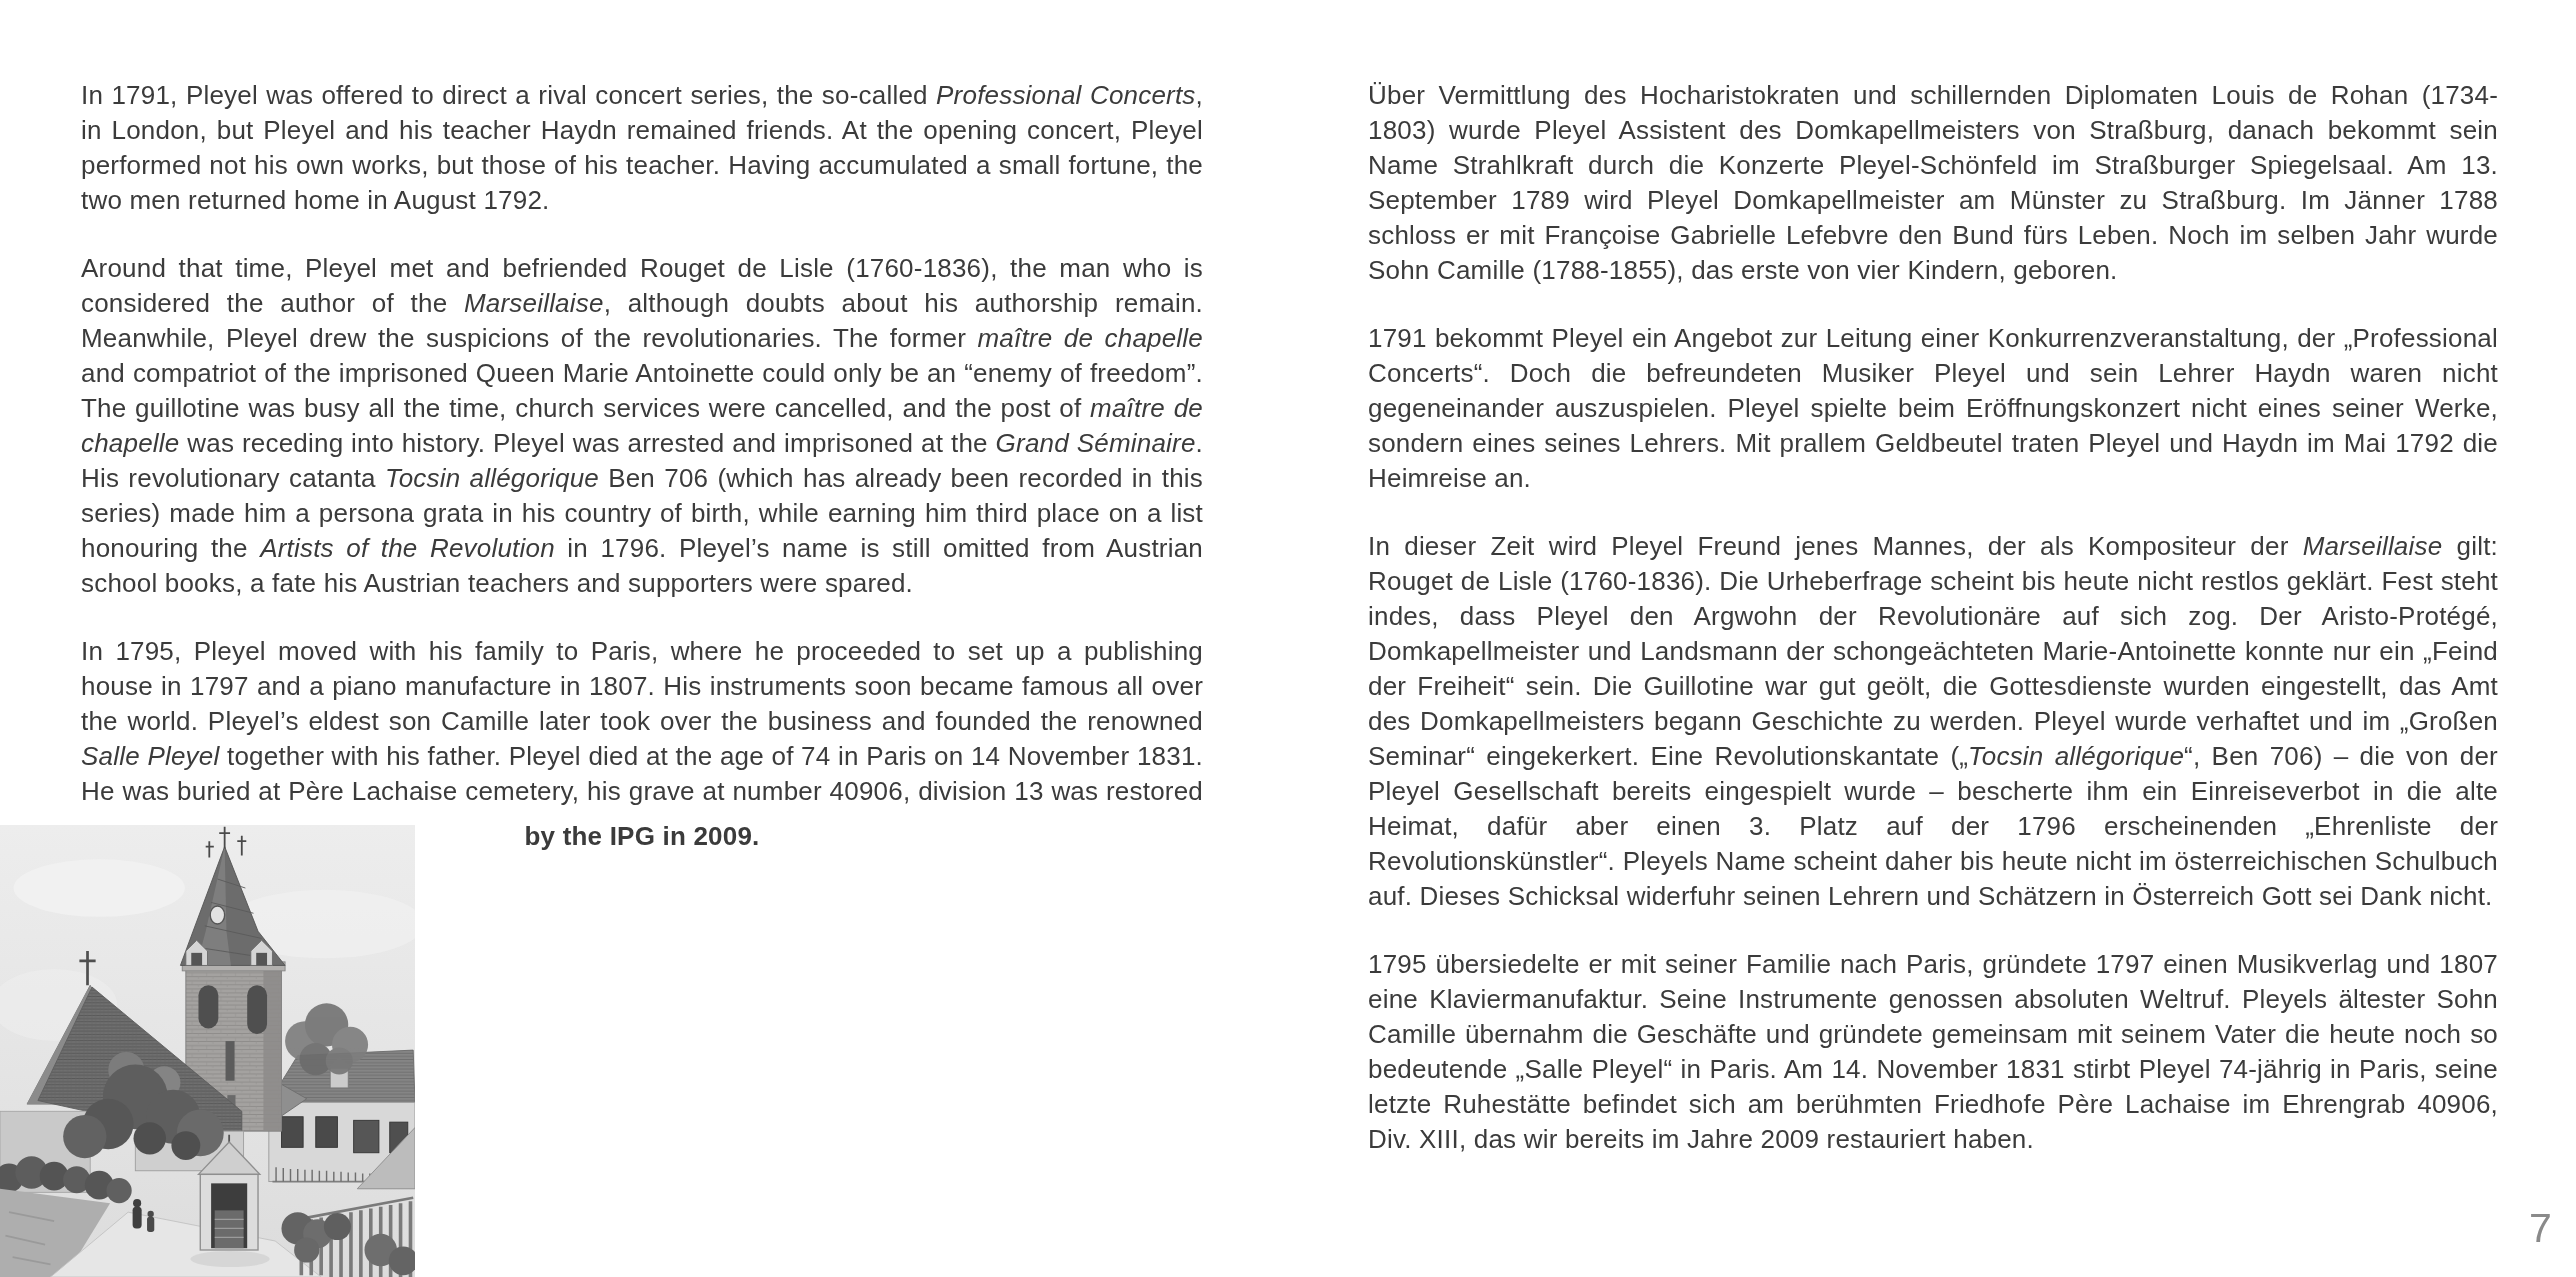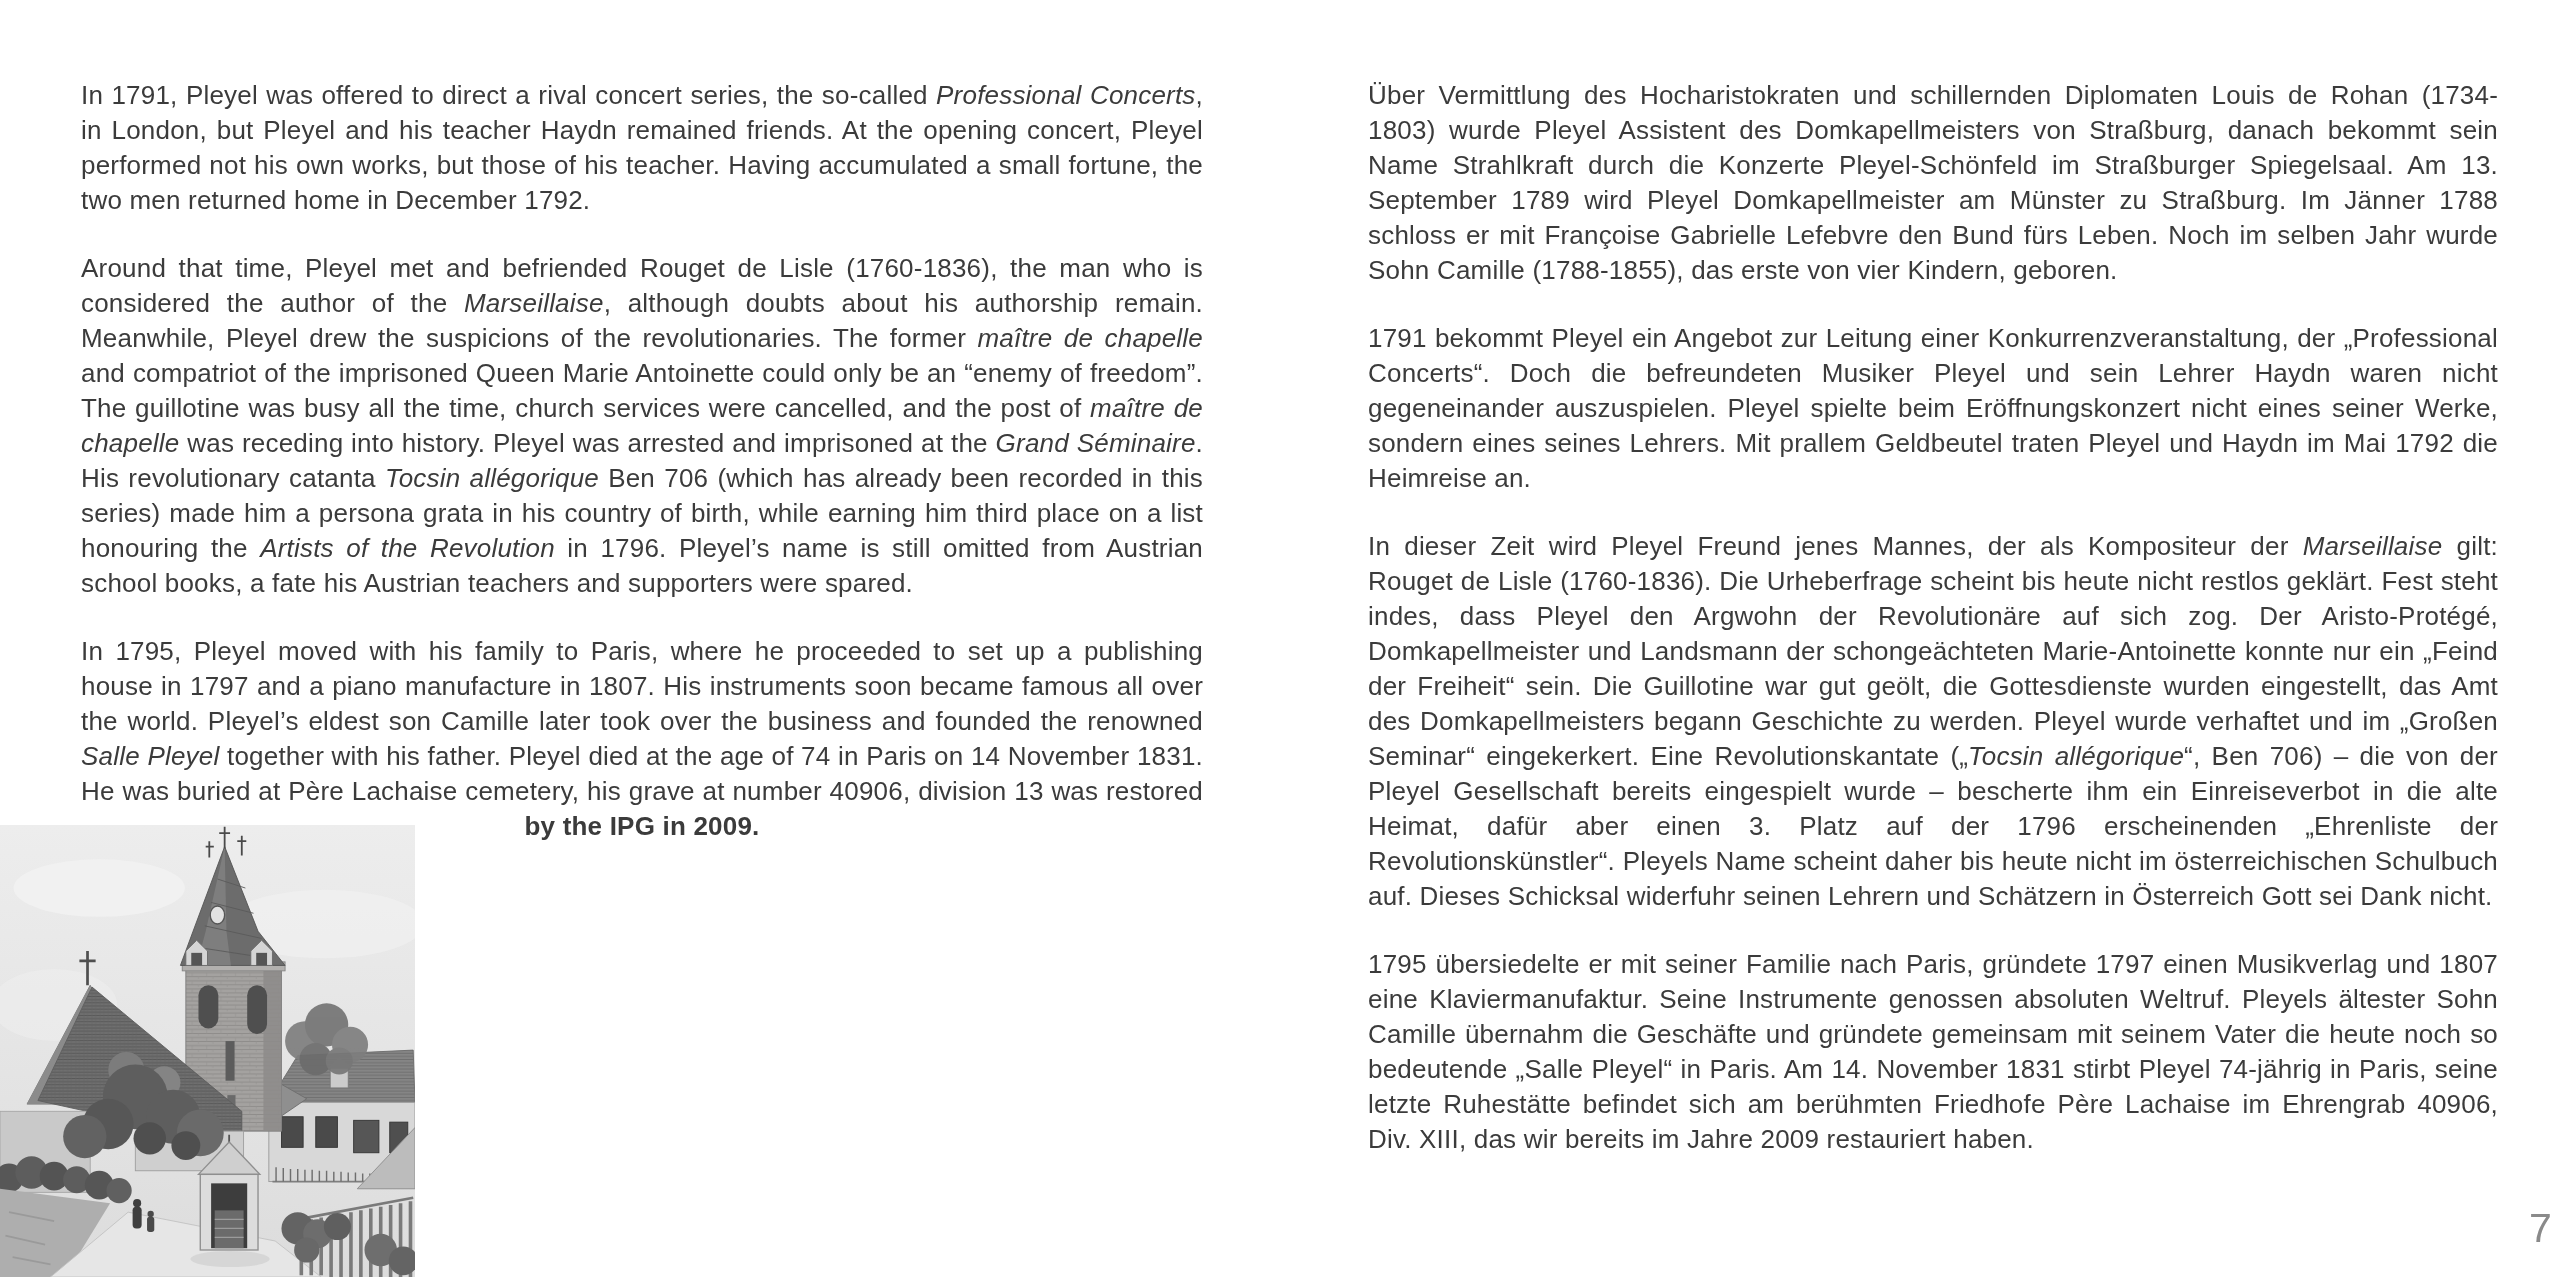--- a/index.html
+++ b/index.html
@@ -9,21 +9,21 @@
     font-family:"Liberation Sans","DejaVu Sans",sans-serif;
   }
   .text-col{
     position:absolute;top:78px;
     color:#3b3b3b;font-size:26px;line-height:35px;font-weight:300;
     letter-spacing:0.2px;
   }
   .col-left{left:81px;width:1122px;}
   .col-right{left:1368px;width:1130px;}
   .text-col p{margin:0 0 33px 0;text-align:justify;}
-  .text-col p.stretch-last{text-align-last:justify;margin-bottom:0;}
+  .text-col p.stretch-last{text-align-last:justify;margin-bottom:10px;}
   .text-col p.centered{text-align:left;text-align-last:center;font-weight:bold;}
   em{font-style:italic;}
   .figure-wrap{
     position:absolute;left:0;top:825px;width:415px;height:452px;
   }
   .figure-wrap svg{display:block;width:100%;height:100%;}
   .fig-caption{
     position:absolute;left:441px;top:1183px;width:685px;
     color:#3d3d3d;font-size:22.5px;line-height:36px;font-weight:300;
   }
@@ -31,21 +31,21 @@
     position:absolute;left:2529px;top:1208px;
     color:#8a8a8a;font-size:41px;line-height:41px;font-weight:300;
   }
 </style>
 </head>
 <body>
 
 <div class="page">
 
   <div class="text-col col-left">
-    <p><span>In 1791, Pleyel was offered to direct a rival concert series, the so-called </span><em>Professional Concerts</em><span>, in London, but Pleyel and his teacher Haydn remained friends. At the opening concert, Pleyel performed not his own works, but those of his teacher. Having accumulated a small fortune, the two men returned home in December 1792.</span></p>
+    <p><span>In 1791, Pleyel was offered to direct a rival concert series, the so-called </span><em>Professional Concerts</em><span>, in London, but Pleyel and his teacher Haydn remained friends. At the opening concert, Pleyel performed not his own works, but those of his teacher. Having accumulated a small fortune, the two men returned home in August 1792.</span></p>
     <p><span>Around that time, Pleyel met and befriended Rouget de Lisle (1760-1836), the man who is considered the author of the </span><em>Marseillaise</em><span>, although doubts about his authorship remain. Meanwhile, Pleyel drew the suspicions of the revolutionaries. The former </span><em>maître de chapelle</em><span> and compatriot of the imprisoned Queen Marie Antoinette could only be an “enemy of freedom”. The guillotine was busy all the time, church services were cancelled, and the post of </span><em>maître de chapelle</em><span> was receding into history. Pleyel was arrested and imprisoned at the </span><em>Grand Séminaire</em><span>. His revolutionary catanta </span><em>Tocsin allégorique</em><span> Ben 706 (which has already been recorded in this series) made him a persona grata in his country of birth, while earning him third place on a list honouring the </span><em>Artists of the Revolution</em><span> in 1796. Pleyel’s name is still omitted from Austrian school books, a fate his Austrian teachers and supporters were spared.</span></p>
     <p class="stretch-last"><span>In 1795, Pleyel moved with his family to Paris, where he proceeded to set up a publishing house in 1797 and a piano manufacture in 1807. His instruments soon became famous all over the world. Pleyel’s eldest son Camille later took over the business and founded the renowned </span><em>Salle Pleyel</em><span> together with his father. Pleyel died at the age of 74 in Paris on 14 November 1831. He was buried at Père Lachaise cemetery, his grave at number 40906, division 13 was restored</span></p>
     <p class="centered"><span>by the IPG in 2009.</span></p>
   </div>
 
   <div class="text-col col-right">
     <p><span>Über Vermittlung des Hocharistokraten und schillernden Diplomaten Louis de Rohan (1734-1803) wurde Pleyel Assistent des Domkapellmeisters von Straßburg, danach bekommt sein Name Strahlkraft durch die Konzerte Pleyel-Schönfeld im Straßburger Spiegelsaal. Am 13. September 1789 wird Pleyel Domkapellmeister am Münster zu Straßburg. Im Jänner 1788 schloss er mit Françoise Gabrielle Lefebvre den Bund fürs Leben. Noch im selben Jahr wurde Sohn Camille (1788-1855), das erste von vier Kindern, geboren.</span></p>
     <p><span>1791 bekommt Pleyel ein Angebot zur Leitung einer Konkurrenzveranstaltung, der „Professional Concerts“. Doch die befreundeten Musiker Pleyel und sein Lehrer Haydn waren nicht gegeneinander auszuspielen. Pleyel spielte beim Eröffnungskonzert nicht eines seiner Werke, sondern eines seines Lehrers. Mit prallem Geldbeutel traten Pleyel und Haydn im Mai 1792 die Heimreise an.</span></p>
     <p><span>In dieser Zeit wird Pleyel Freund jenes Mannes, der als Kompositeur der </span><em>Marseillaise</em><span> gilt: Rouget de Lisle (1760-1836). Die Urheberfrage scheint bis heute nicht restlos geklärt. Fest steht indes, dass Pleyel den Argwohn der Revolutionäre auf sich zog. Der Aristo-Protégé, Domkapellmeister und Landsmann der schongeächteten Marie-Antoinette konnte nur ein „Feind der Freiheit“ sein. Die Guillotine war gut geölt, die Gottesdienste wurden eingestellt, das Amt des Domkapellmeisters begann Geschichte zu werden. Pleyel wurde verhaftet und im „Großen Seminar“ eingekerkert. Eine Revolutionskantate („</span><em>Tocsin allégorique</em><span>“, Ben 706) – die von der Pleyel Gesellschaft bereits eingespielt wurde – bescherte ihm ein Einreiseverbot in die alte Heimat, dafür aber einen 3. Platz auf der 1796 erscheinenden „Ehrenliste der Revolutionskünstler“. Pleyels Name scheint daher bis heute nicht im österreichischen Schulbuch auf. Dieses Schicksal widerfuhr seinen Lehrern und Schätzern in Österreich Gott sei Dank nicht.</span></p>
     <p><span>1795 übersiedelte er mit seiner Familie nach Paris, gründete 1797 einen Musikverlag und 1807 eine Klaviermanufaktur. Seine Instrumente genossen absoluten Weltruf. Pleyels ältester Sohn Camille übernahm die Geschäfte und gründete gemeinsam mit seinem Vater die heute noch so bedeutende „Salle Pleyel“ in Paris. Am 14. November 1831 stirbt Pleyel 74-jährig in Paris, seine letzte Ruhestätte befindet sich am berühmten Friedhofe Père Lachaise im Ehrengrab 40906, Div. XIII, das wir bereits im Jahre 2009 restauriert haben.</span></p>

